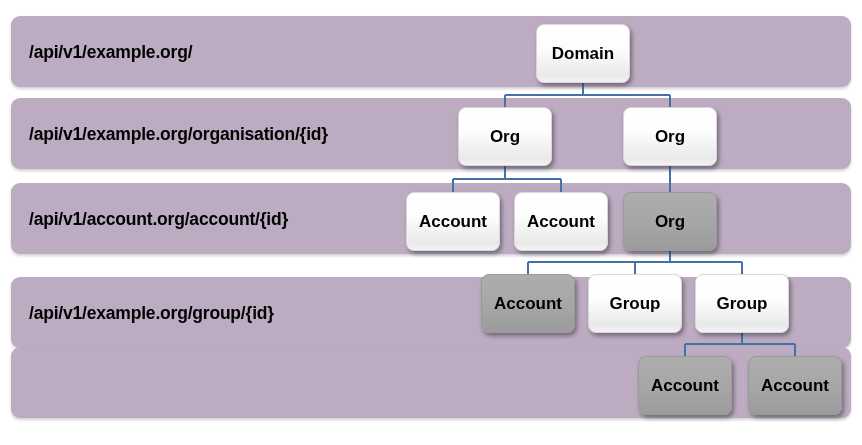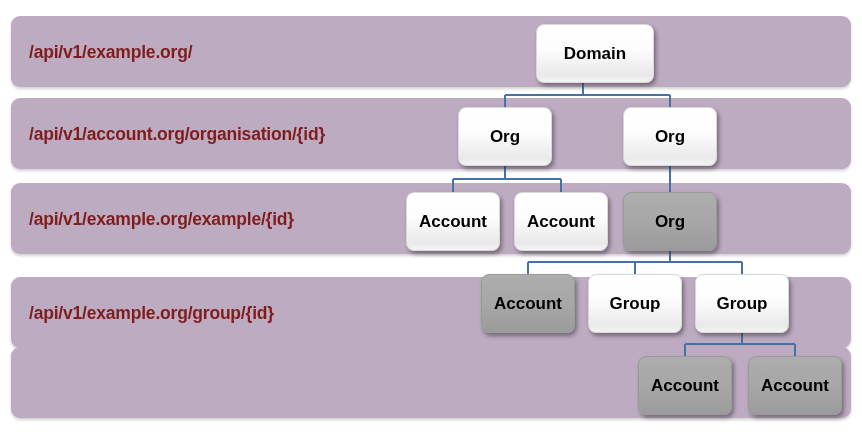--- a/index.html
+++ b/index.html
@@ -26,21 +26,21 @@
     border-radius: 9px;
     box-shadow: 0 2px 3px rgba(0,0,0,0.18);
   }
   .band-label {
     position: absolute;
     left: 18px;
     top: 50%;
     transform: translateY(-50%);
     font-size: 17.5px;
     font-weight: bold;
-    color: #7f1d1d;
+    color: #000000;
     white-space: nowrap;
     letter-spacing: -0.2px;
   }
 
   
   .connectors {
     position: absolute;
     left: 0;
     top: 0;
     width: 862px;
@@ -73,24 +73,24 @@
 </style>
 </head>
 <body>
 
 <div id="canvas">
 
   <div class="band" style="top:16px;">
     <span class="band-label">/api/v1/example.org/</span>
   </div>
   <div class="band" style="top:98px;">
-    <span class="band-label">/api/v1/account.org/organisation/{id}</span>
+    <span class="band-label">/api/v1/example.org/organisation/{id}</span>
   </div>
   <div class="band" style="top:183px;">
-    <span class="band-label">/api/v1/example.org/example/{id}</span>
+    <span class="band-label">/api/v1/account.org/account/{id}</span>
   </div>
   <div class="band" style="top:265px;margin-top:12px;">
     <span class="band-label">/api/v1/example.org/group/{id}</span>
   </div>
   <div class="band" style="top:347px;">
     <span class="band-label"></span>
   </div>
 
   <svg class="connectors" viewBox="0 0 862 445" width="862" height="445">
     <g fill="none" stroke="#4472a8" stroke-width="1.6" shape-rendering="crispEdges">
@@ -100,21 +100,21 @@
       <path d="M505,166 L505,179 M453,179 L561,179 M453,179 L453,192 M561,179 L561,192"></path>
 
       <path d="M670,166 L670,192"></path>
 
       <path d="M670,251 L670,262 M528,262 L742,262 M528,262 L528,274 M635,262 L635,274 M742,262 L742,274"></path>
 
       <path d="M742,333 L742,344 M685,344 L795,344 M685,344 L685,356 M795,344 L795,356"></path>
     </g>
   </svg>
 
-  <div class="node white" style="left:536px; top:24px; width:118px;">
+  <div class="node white" style="left:536px; top:24px; width:94px;">
     <span>Domain</span>
   </div>
 
   <div class="node white" style="left:458px; top:107px; width:94px;">
     <span>Org</span>
   </div>
   <div class="node white" style="left:623px; top:107px; width:94px;">
     <span>Org</span>
   </div>
 

